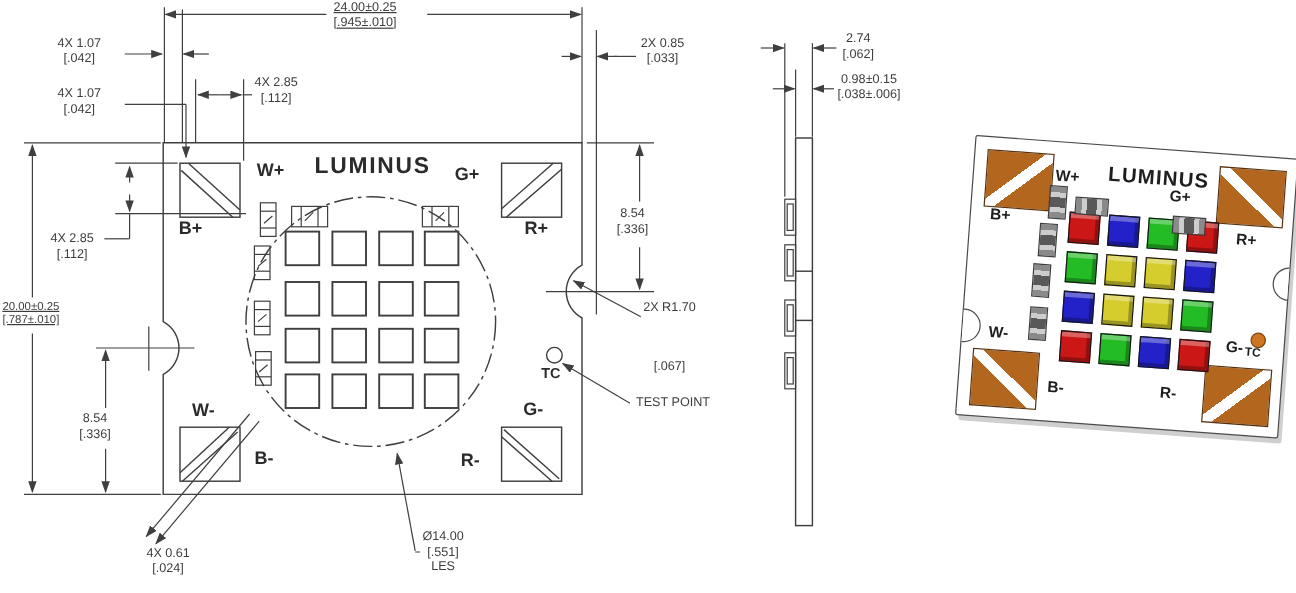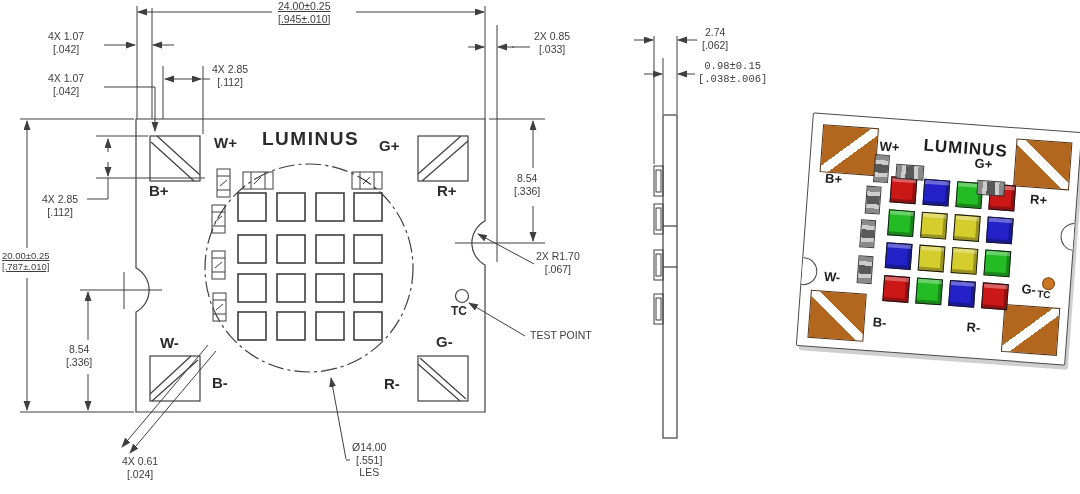--- a/index.html
+++ b/index.html
@@ -238,21 +238,21 @@
       <span>[.112]</span>
     </div>
   <div class="dim" style="left:64px;top:343px;">
     <span>8.54</span>
       <span>[.336]</span>
     </div>
   <div class="dim" style="left:512px;top:172px;">
     <span>8.54</span>
       <span>[.336]</span>
     </div>
-  <div class="dim" style="left:534px;top:250px;">
+  <div class="dim" style="left:534px;top:250px;gap:36px;">
     <span>2X R1.70</span>
       <span>[.067]</span>
     </div>
   <div class="dim" style="left:120px;top:455px;">
     <span>4X 0.61</span>
       <span>[.024]</span>
     </div>
   <div class="dim" style="left:350px;top:441px;">
     <span>Ø14.00</span>
       <span>[.551]</span>
@@ -267,21 +267,21 @@
   <div class="term" style="left:437px;top:182px;">R+</div>
   <div class="term" style="left:160px;top:334px;">W-</div>
   <div class="term" style="left:212px;top:374px;">B-</div>
   <div class="term" style="left:436px;top:333px;">G-</div>
   <div class="term" style="left:384px;top:375px;">R-</div>
 
   <div class="dim" style="left:700px;top:26px;">
     <span>2.74</span>
       <span>[.062]</span>
     </div>
-  <div class="dim" style="left:696px;top:60px;font-family:Liberation Mono, monospace;">
+  <div class="dim" style="left:696px;top:60px;">
     <span>0.98±0.15</span>
       <span>[.038±.006]</span>
     </div>
 
   <div id="board">
     <div class="pad tlbr" style="left:10px;top:10px;"></div>
     <div class="pad bltr" style="left:204px;top:10px;"></div>
     <div class="pad bltr" style="left:10px;top:176px;"></div>
     <div class="pad tlbr" style="left:204px;top:176px;"></div>
     <div class="notch3" style="left:-13px;top:144px;"></div>

